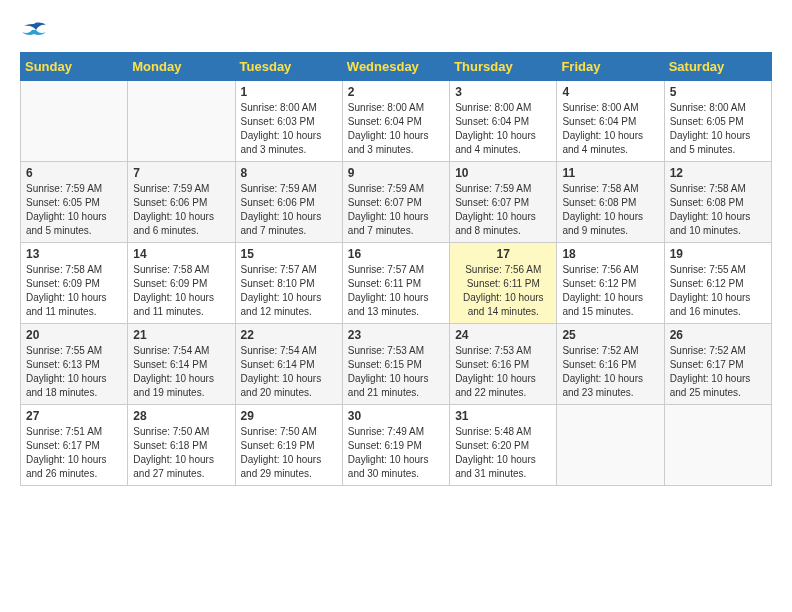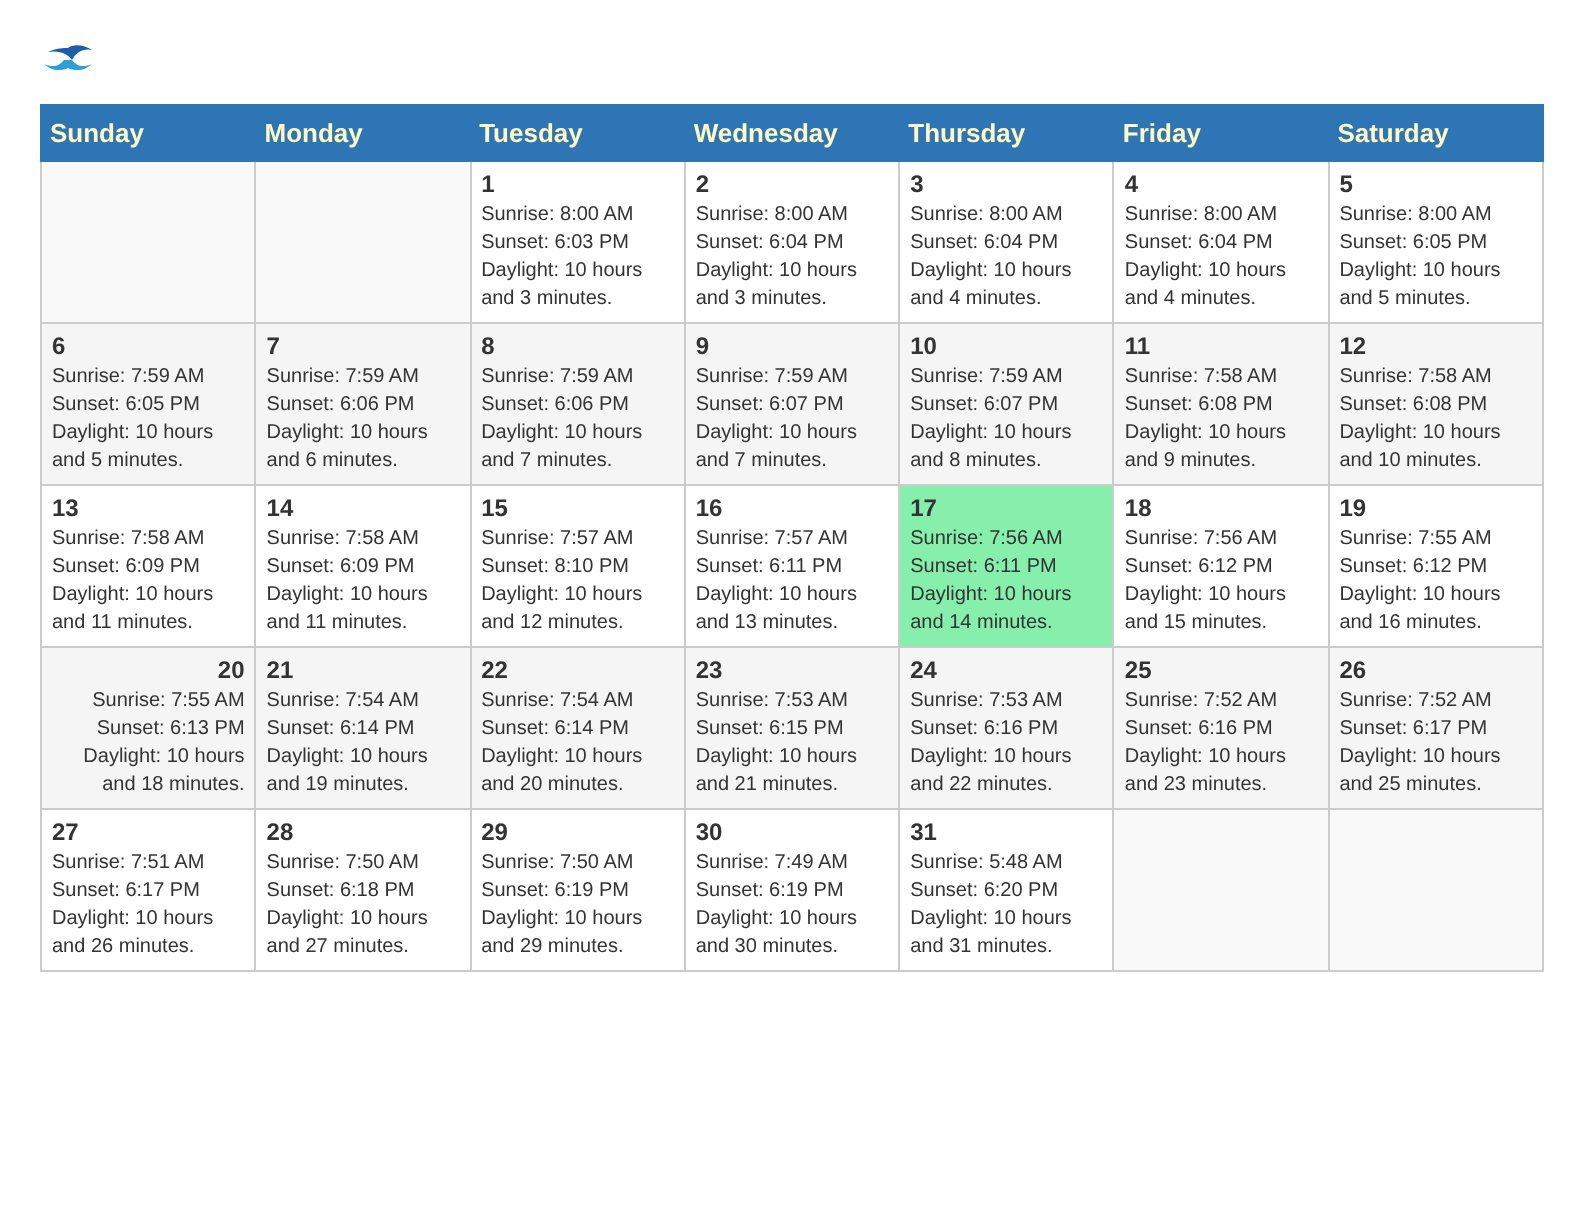--- a/index.html
+++ b/index.html
@@ -45,21 +45,21 @@
       font-size: 16px;
       color: #333;
     }
     .calendar {
       width: 100%;
       border-collapse: collapse;
       border: 1px solid #ccc;
     }
     .calendar th {
       background-color: #2e75b6;
-      color: #fef9c3;
+      color: #fde047;
       padding: 6px 4px;
       font-size: 13px;
       font-weight: bold;
       text-align: left;
       border: 1px solid #2e75b6;
     }
     .calendar td {
       vertical-align: top;
       padding: 4px 5px;
       border: 1px solid #ccc;
@@ -211,41 +211,41 @@
           <div style="font-size: 10px; line-height: 1.4;">Sunrise: 7:57 AM</div>
           <div style="font-size: 10px; line-height: 1.4;">Sunset: 8:10 PM</div>
           <div style="font-size: 10px; line-height: 1.4;">Daylight: 10 hours and 12 minutes.</div>
         </td>
         <td style="background: rgb(255, 255, 255);">
           <span class="day-number">16</span>
           <div style="font-size: 10px; line-height: 1.4;">Sunrise: 7:57 AM</div>
           <div style="font-size: 10px; line-height: 1.4;">Sunset: 6:11 PM</div>
           <div style="font-size: 10px; line-height: 1.4;">Daylight: 10 hours and 13 minutes.</div>
         </td>
-        <td style="background: #86efac;">
+        <td style="background: #fef9c3; text-align: center;">
           <span class="day-number">17</span>
           <div style="font-size: 10px; line-height: 1.4;">Sunrise: 7:56 AM</div>
           <div style="font-size: 10px; line-height: 1.4;">Sunset: 6:11 PM</div>
           <div style="font-size: 10px; line-height: 1.4;">Daylight: 10 hours and 14 minutes.</div>
         </td>
         <td style="background: rgb(255, 255, 255);">
           <span class="day-number">18</span>
           <div style="font-size: 10px; line-height: 1.4;">Sunrise: 7:56 AM</div>
           <div style="font-size: 10px; line-height: 1.4;">Sunset: 6:12 PM</div>
           <div style="font-size: 10px; line-height: 1.4;">Daylight: 10 hours and 15 minutes.</div>
         </td>
         <td style="background: rgb(255, 255, 255);">
           <span class="day-number">19</span>
           <div style="font-size: 10px; line-height: 1.4;">Sunrise: 7:55 AM</div>
           <div style="font-size: 10px; line-height: 1.4;">Sunset: 6:12 PM</div>
           <div style="font-size: 10px; line-height: 1.4;">Daylight: 10 hours and 16 minutes.</div>
         </td>
       </tr>
       <tr style="background: rgb(240, 240, 240);">
-        <td style="background: rgb(245, 245, 245); text-align: right;">
+        <td style="background: rgb(245, 245, 245);">
           <span class="day-number">20</span>
           <div style="font-size: 10px; line-height: 1.4;">Sunrise: 7:55 AM</div>
           <div style="font-size: 10px; line-height: 1.4;">Sunset: 6:13 PM</div>
           <div style="font-size: 10px; line-height: 1.4;">Daylight: 10 hours and 18 minutes.</div>
         </td>
         <td style="background: rgb(245, 245, 245);">
           <span class="day-number">21</span>
           <div style="font-size: 10px; line-height: 1.4;">Sunrise: 7:54 AM</div>
           <div style="font-size: 10px; line-height: 1.4;">Sunset: 6:14 PM</div>
           <div style="font-size: 10px; line-height: 1.4;">Daylight: 10 hours and 19 minutes.</div>

